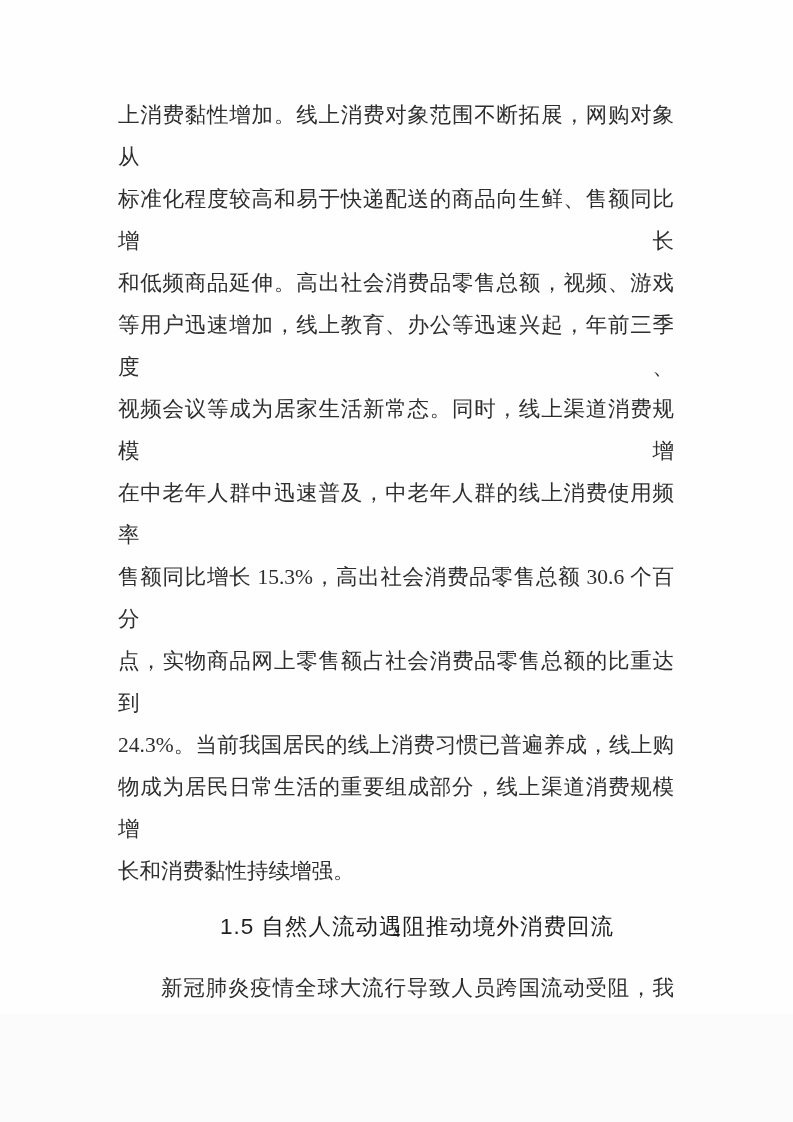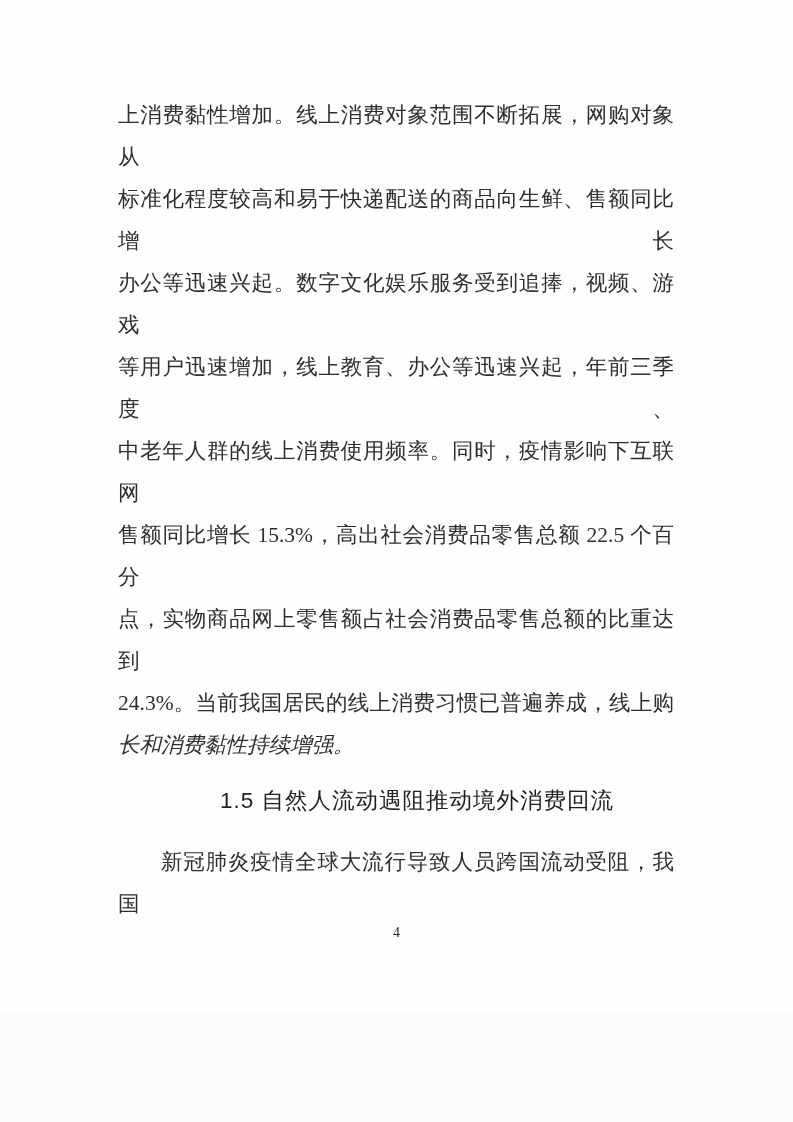--- a/index.html
+++ b/index.html
@@ -27,21 +27,20 @@
   .para .line {
     font-size: 21.5px;
     line-height: 42px;
     text-align: justify;
     text-align-last: justify;
     text-justify: inter-character;
     white-space: normal;
   }
   .para .line.endline {
     text-align-last: left;
-    font-style: italic;
   }
   .para .line.indent {
     text-indent: 2em;
   }
   .section-heading {
     font-family: "Liberation Sans", "DejaVu Sans", sans-serif;
     font-size: 22.5px;
     font-weight: normal;
     line-height: 42px;
     margin: 14px 0 19px 0;
@@ -67,26 +66,28 @@
   }
 </style>
 </head>
 <body>
 
 <div class="page">
   <div class="content">
     <div class="para">
         <div class="line">上消费黏性增加。线上消费对象范围不断拓展，网购对象从</div>
         <div class="line">标准化程度较高和易于快递配送的商品向生鲜、售额同比增长</div>
-        <div class="line">办公等迅速兴起。数字文化娱乐服务受到追捧，视频、游戏</div>
+        <div class="line">和低频商品延伸。高出社会消费品零售总额，视频、游戏</div>
         <div class="line">等用户迅速增加，线上教育、办公等迅速兴起，年前三季度、</div>
-        <div class="line">中老年人群的线上消费使用频率。同时，疫情影响下互联网</div>
-        <div class="line">售额同比增长 15.3%，高出社会消费品零售总额 22.5 个百分</div>
+        <div class="line">视频会议等成为居家生活新常态。同时，线上渠道消费规模增</div>
+        <div class="line">在中老年人群中迅速普及，中老年人群的线上消费使用频率</div>
+        <div class="line">售额同比增长 15.3%，高出社会消费品零售总额 30.6 个百分</div>
         <div class="line">点，实物商品网上零售额占社会消费品零售总额的比重达到</div>
         <div class="line">24.3%。当前我国居民的线上消费习惯已普遍养成，线上购</div>
+        <div class="line">物成为居民日常生活的重要组成部分，线上渠道消费规模增</div>
         <div class="line endline">长和消费黏性持续增强。</div>
       </div>
     <div class="section-heading">1.5 自然人流动遇阻推动境外消费回流</div>
     <div class="para">
         <div class="line indent">新冠肺炎疫情全球大流行导致人员跨国流动受阻，我国</div>
       </div>
   </div>
   <div class="page-footer">
     <span class="page-number">4</span>
   </div>

